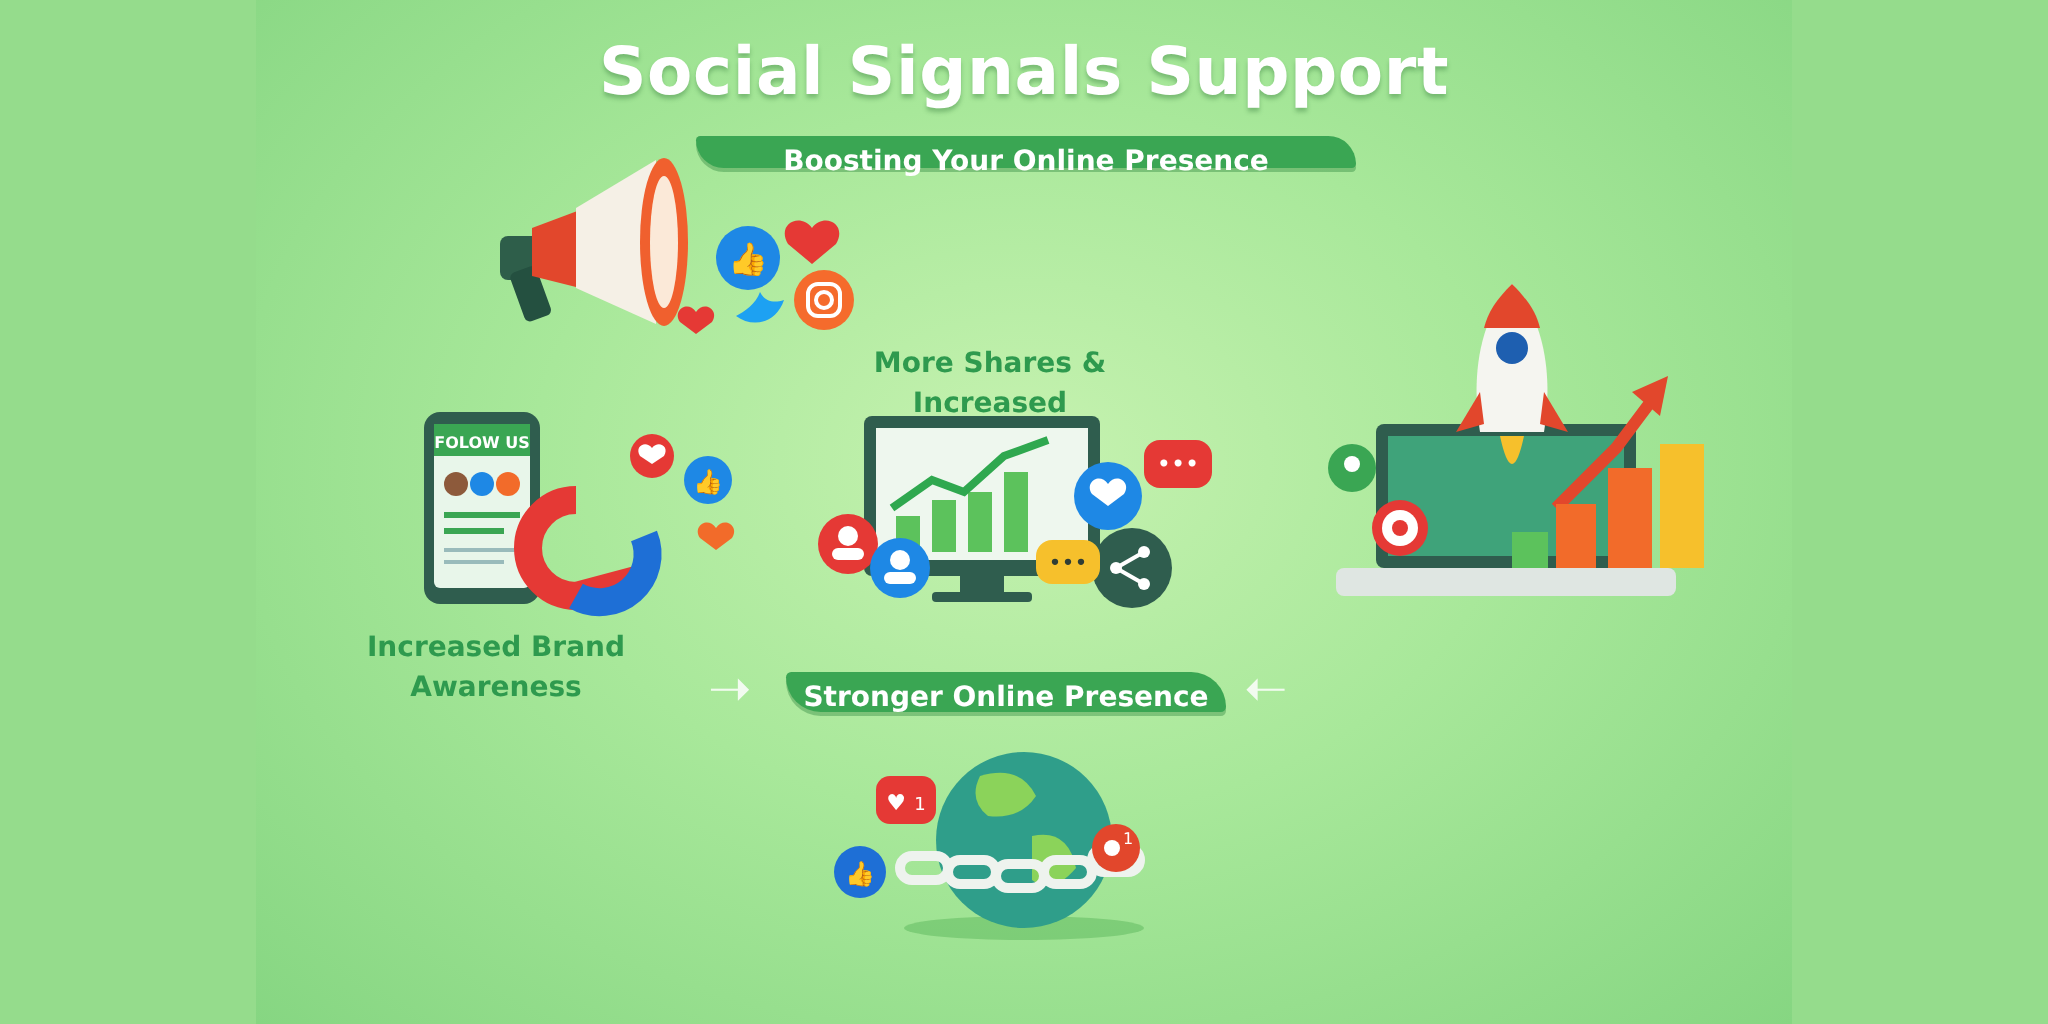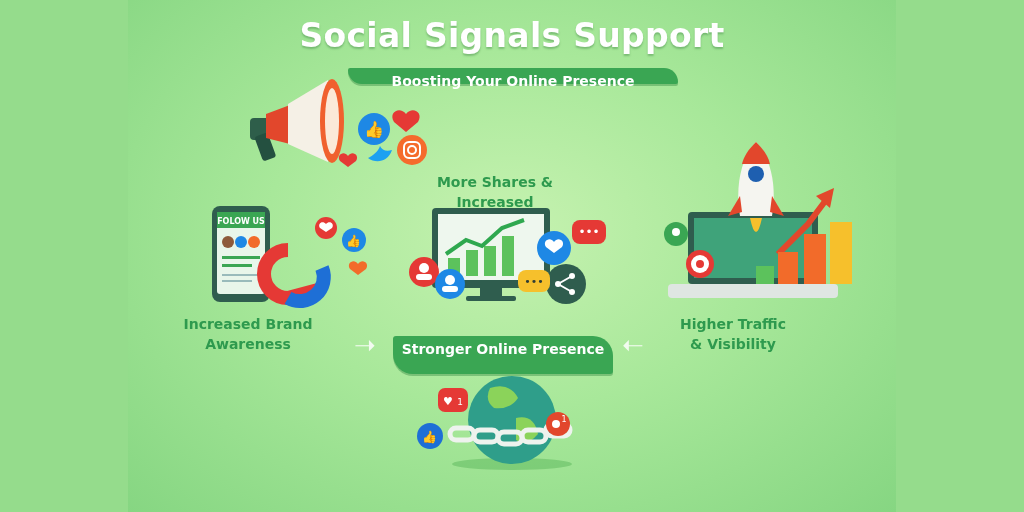--- a/index.html
+++ b/index.html
@@ -7,21 +7,21 @@
   .canvas { position:absolute; left:128px; top:0; width:768px; height:512px;
     background: radial-gradient(ellipse at 50% 45%, #c6f2b0 0%, #a8e89a 45%, #86d682 100%); overflow:hidden; }
   .abs { position:absolute; }
   .title { left:0; width:768px; top:16px; text-align:center; color:#fff; font-size:33px; font-weight:bold; letter-spacing:0.3px; text-shadow:0 2px 2px rgba(40,110,50,0.35); }
   .brush { background:#3aa653; border-radius:3px 20px 3px 20px; color:#fff; font-weight:bold; text-align:center; box-shadow:0 2px 0 rgba(30,120,50,0.35); }
   .subtitle { left:220px; top:68px; width:330px; height:16px; line-height:26px; font-size:14px; }
   .caption { color:#2e9a4e; font-weight:bold; text-align:center; font-size:14px; line-height:20px; }
   .cap-engage { left:282px; top:152px; width:170px;margin-top:20px; }
   .cap-brand { left:40px; top:314px; width:160px; }
   .cap-traffic { left:530px; top:314px; width:150px; }
-  .center-banner { left:265px; top:336px; width:220px; height:38px; line-height:26px; font-size:14px;text-align:center; }
+  .center-banner { left:265px; top:336px; width:220px; height:20px; line-height:26px; font-size:14px;text-align:center; }
   .arrow { color:#fff; font-size:26px; opacity:0.85; }
 </style>
 </head>
 <body>
 
 <div class="canvas">
 
   <div class="abs title">Social Signals Support</div>
   <div class="abs brush subtitle">Boosting Your Online Presence</div>
 
@@ -159,24 +159,20 @@
         <circle cx="62" cy="130" r="14" fill="#e53935"></circle>
         <circle cx="62" cy="130" r="9" fill="#fff"></circle>
         <circle cx="62" cy="130" r="4" fill="#e53935"></circle>
       </g>
     <g>
         <circle cx="38" cy="100" r="12" fill="#3aa653"></circle>
         <circle cx="38" cy="98" r="4" fill="#fff"></circle>
       </g>
   </svg>
 
-  <div class="abs caption cap-traffic">
-    <div>Higher Traffic</div>
-    <div>&amp; Visibility</div>
-  </div>
 
   <div class="abs arrow" style="left:226px;top:330px">➝</div>
   <div class="abs brush center-banner">Stronger Online Presence</div>
   <div class="abs arrow" style="left:494px;top:330px;transform:scaleX(-1)">➝</div>
 
   <svg class="abs" style="left:262px;top:364px" width="240" height="110">
     <g>
       <ellipse cx="122" cy="100" rx="60" ry="6" fill="#5cb85c" opacity="0.5"></ellipse>
       <circle cx="122" cy="56" r="44" fill="#2f9e8a"></circle>
       <path d="M100 24 q20 -6 28 10 q-8 12 -24 10 q-10 -8 -4 -20z" fill="#8bd35a"></path>

